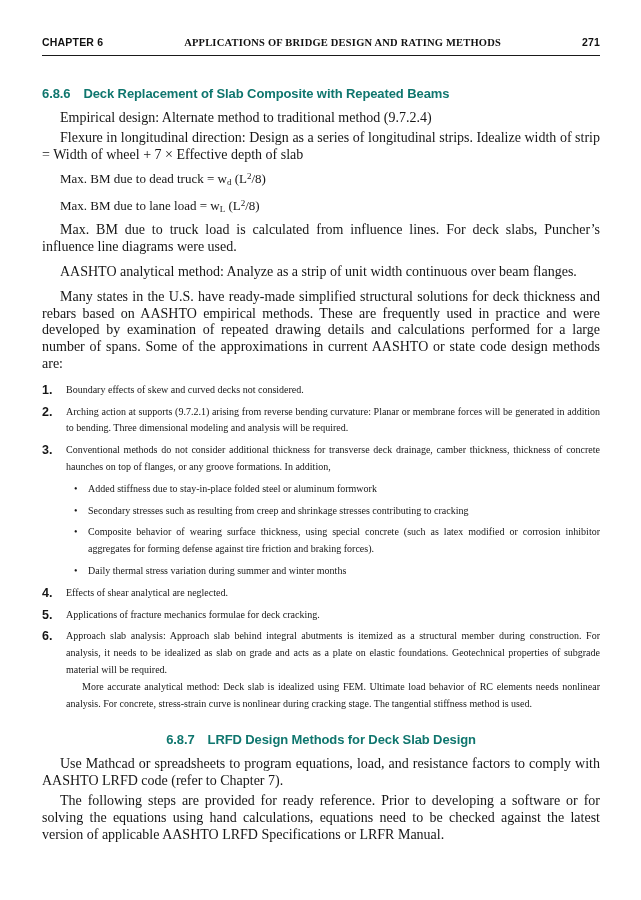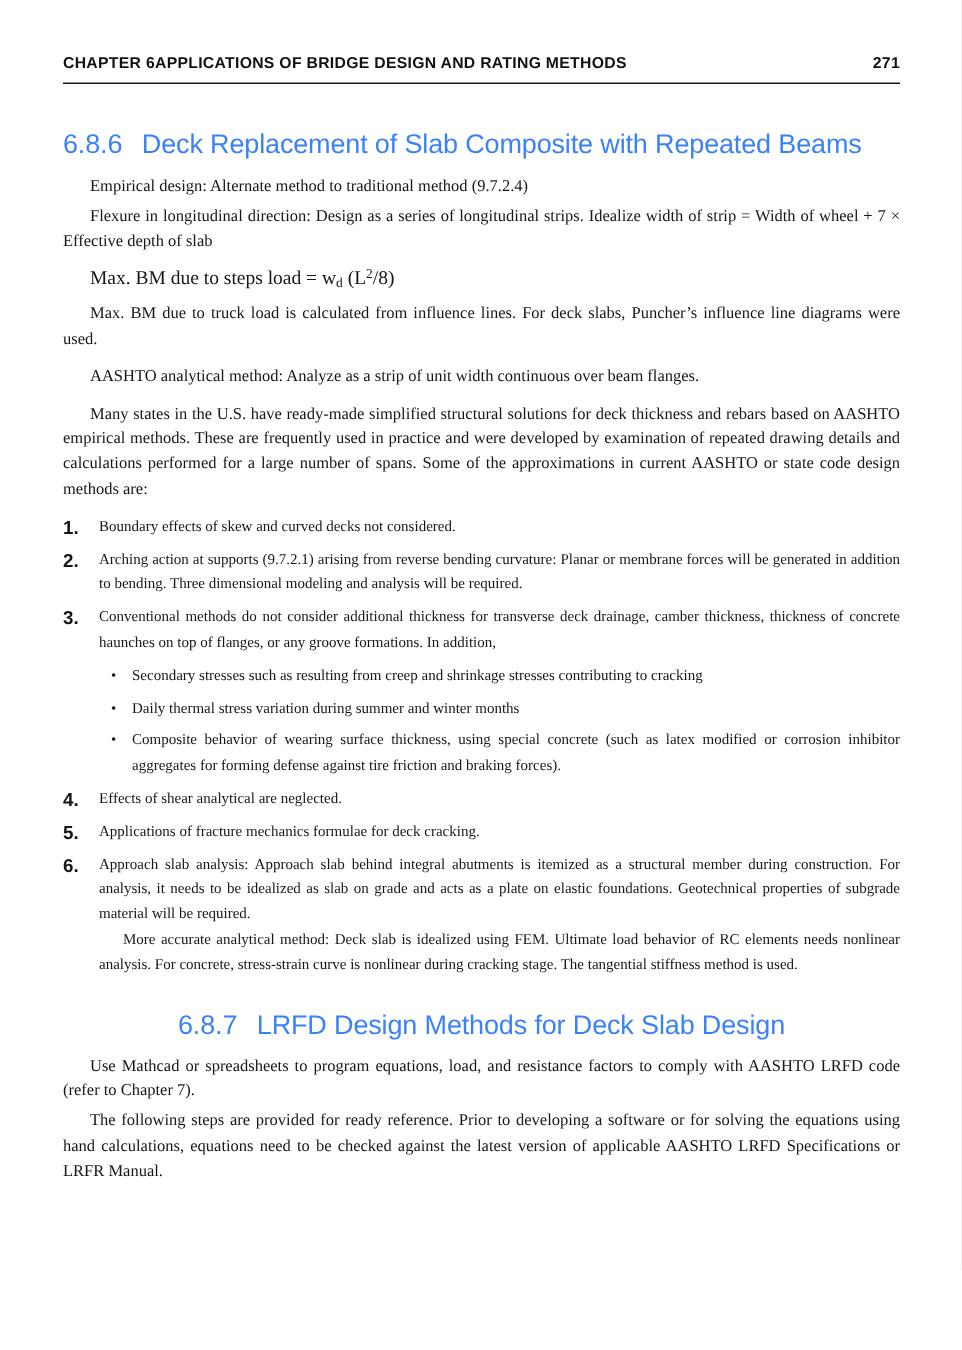--- a/index.html
+++ b/index.html
@@ -18,39 +18,39 @@
   
   .running-head {
     display: flex; align-items: baseline;
     font-family: "Liberation Sans", sans-serif;
     font-weight: bold;
     font-size: 10.5px;
     letter-spacing: 0.2px;
     color: #111;
   }
   .rh-left { white-space: nowrap; }
-  .rh-center { flex: 1; text-align: left; white-space: nowrap; }
+  .rh-center { flex: 1; text-align: center; white-space: nowrap; font-family: Liberation Serif, serif; }
   .rh-right { white-space: nowrap; }
   .rule {
     border: 0; border-top: 1.3px solid #1a1a1a;
     margin-top: 7px;
   }
   
   .sec-heading {
     font-family: "Liberation Sans", sans-serif;
-    font-size: 18px; font-weight: normal;
+    font-size: 13px; font-weight: bold;
     letter-spacing: -0.1px;
-    color: #3b82f6;
+    color: #0f766e;
     margin-top: 30px; margin-bottom: 9px;
   }
   .sec-heading.h687 { margin-top: 20px; text-align: center; }
   .sec-num { margin-right: 13px; }
   
   .body {
-    font-size: 11px; line-height: 16.8px;
+    font-size: 14px; line-height: 16.8px;
     text-align: justify;
     margin-top: 3px;
   }
   .indent { text-indent: 18px; }
   .gap { margin-top: 8px; }
   .formula {
     font-size: 13px; line-height: 16.8px;
     padding-left: 18px;
     margin-top: 4.5px;
   }
@@ -95,49 +95,53 @@
   <hr class="rule">
 
   <section>
     <h2 class="sec-heading">
       <span class="sec-num">6.8.6</span><span class="sec-title">Deck Replacement of Slab Composite with Repeated Beams</span>
     </h2>
 
     <p class="body indent">Empirical design: Alternate method to traditional method (9.7.2.4)</p>
     <p class="body indent">Flexure in longitudinal direction: Design as a series of longitudinal strips. Idealize width of strip = Width of wheel + 7 × Effective depth of slab</p>
 
-    <p class="formula"><span>Max. BM due to steps load = w</span><sub>d</sub><span> (L</span><sup>2</sup><span>/8)</span></p>
+    <p class="formula"><span>Max. BM due to dead truck = w</span><sub>d</sub><span> (L</span><sup>2</sup><span>/8)</span></p>
 
+    <p class="formula"><span>Max. BM due to lane load = w</span><sub>L</sub><span> (L</span><sup>2</sup><span>/8)</span></p>
 
     <p class="body indent" style="margin-top:4.5px">Max. BM due to truck load is calculated from influence lines. For deck slabs, Puncher’s influence line diagrams were used.</p>
     <p class="body indent gap">AASHTO analytical method: Analyze as a strip of unit width continuous over beam flanges.</p>
     <p class="body indent gap">Many states in the U.S. have ready-made simplified structural solutions for deck thickness and rebars based on AASHTO empirical methods. These are frequently used in practice and were developed by examination of repeated drawing details and calculations performed for a large number of spans. Some of the approximations in current AASHTO or state code design methods are:</p>
 
     <ol class="num-list">
       <li>
         <span class="li-num">1.</span>
         <div class="li-body">Boundary effects of skew and curved decks not considered.</div>
       </li>
       <li>
         <span class="li-num">2.</span>
         <div class="li-body">Arching action at supports (9.7.2.1) arising from reverse bending curvature: Planar or membrane forces will be generated in addition to bending. Three dimensional modeling and analysis will be required.</div>
       </li>
       <li>
         <span class="li-num">3.</span>
         <div class="li-body">
           <p class="li-par">Conventional methods do not consider additional thickness for transverse deck drainage, camber thickness, thickness of concrete haunches on top of flanges, or any groove formations. In addition,</p>
           <ul class="bullets">
             <li>
+                <span class="bullet-text">Added stiffness due to stay-in-place folded steel or aluminum formwork</span>
+              </li>
+            <li>
                 <span class="bullet-text">Secondary stresses such as resulting from creep and shrinkage stresses contributing to cracking</span>
               </li>
             <li>
-                <span class="bullet-text">Daily thermal stress variation during summer and winter months</span>
+                <span class="bullet-text">Composite behavior of wearing surface thickness, using special concrete (such as latex modified or corrosion inhibitor aggregates for forming defense against tire friction and braking forces).</span>
               </li>
             <li>
-                <span class="bullet-text">Composite behavior of wearing surface thickness, using special concrete (such as latex modified or corrosion inhibitor aggregates for forming defense against tire friction and braking forces).</span>
+                <span class="bullet-text">Daily thermal stress variation during summer and winter months</span>
               </li>
           </ul>
         </div>
       </li>
       <li>
         <span class="li-num">4.</span>
         <div class="li-body">Effects of shear analytical are neglected.</div>
       </li>
       <li>
         <span class="li-num">5.</span>

